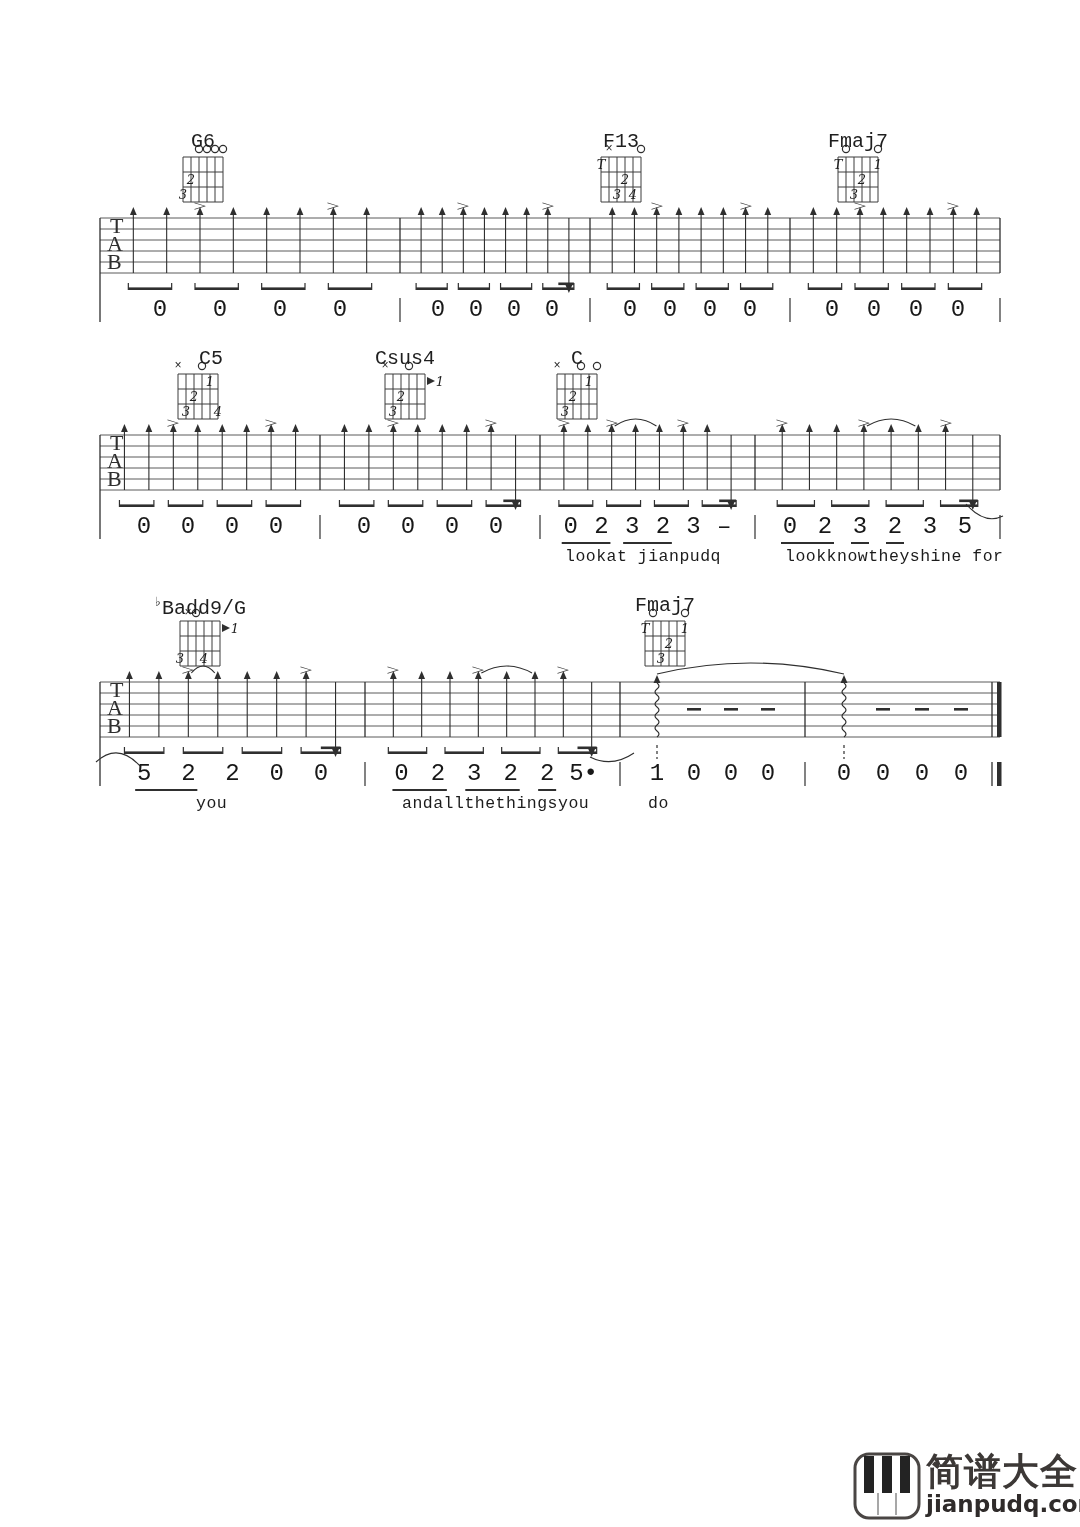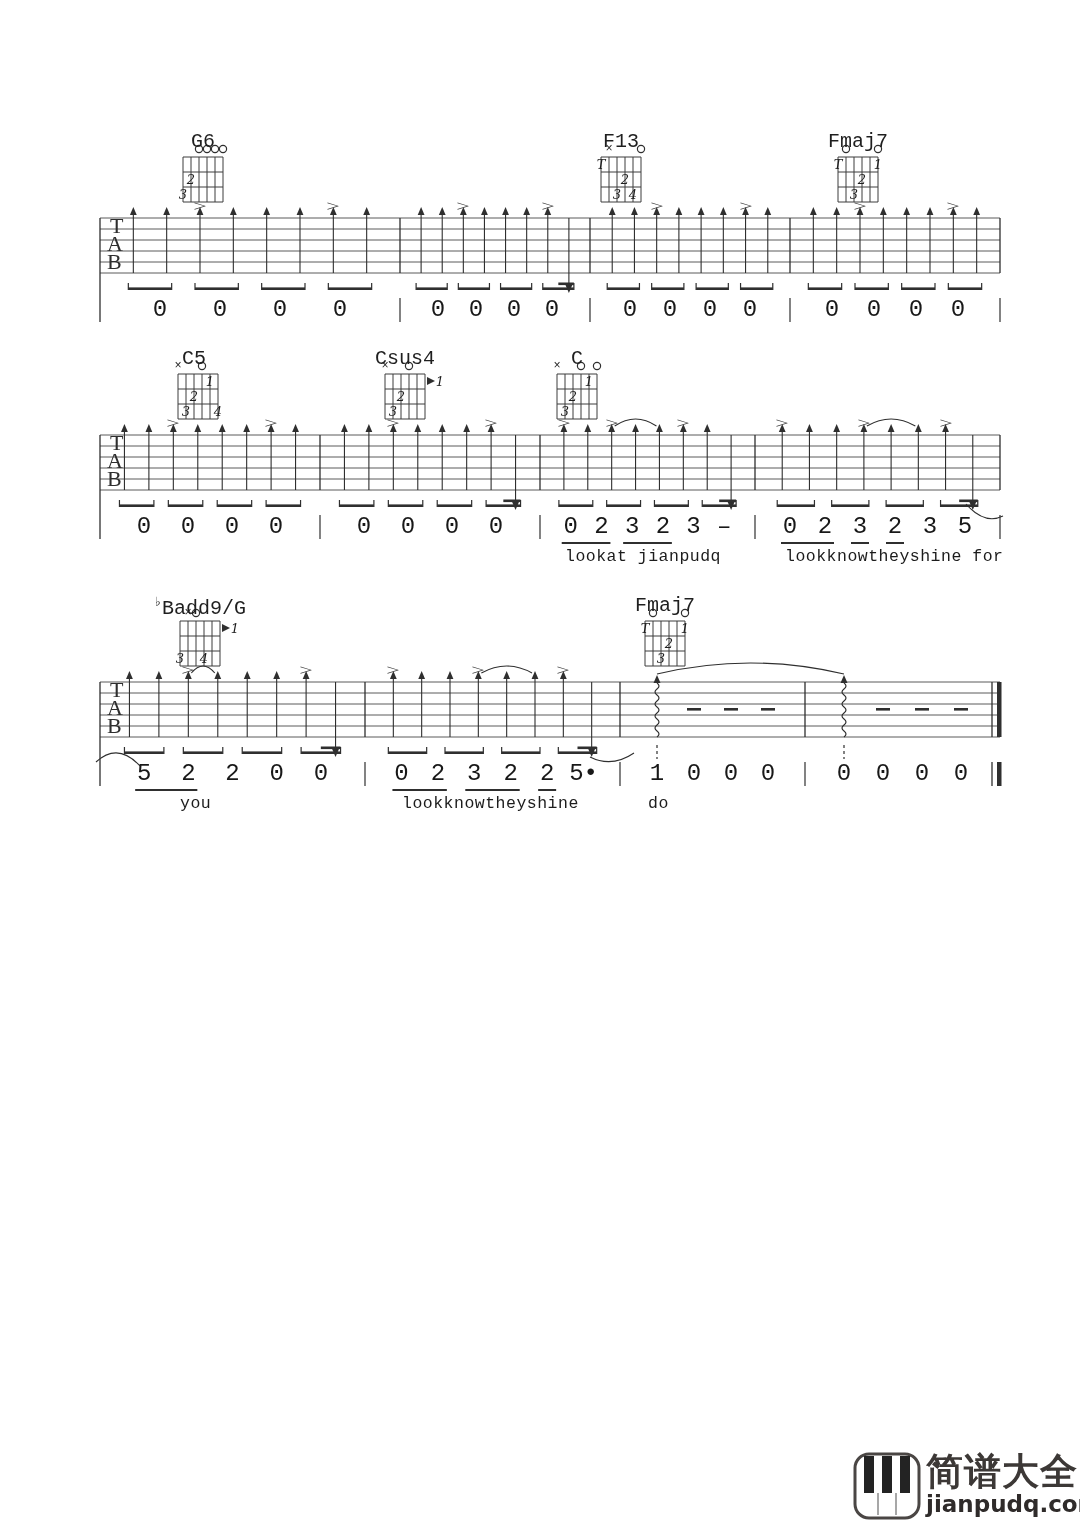--- a/index.html
+++ b/index.html
@@ -523,21 +523,21 @@
       <div class="t num" style="left: 750px; top: 298px;">0</div>
       <div class="t acc" style="left: 860px; top: 199px;">&gt;</div>
       <div class="t acc" style="left: 953.333px; top: 199px;">&gt;</div>
       <div class="t num" style="left: 832px; top: 298px;">0</div>
       <div class="t num" style="left: 874px; top: 298px;">0</div>
       <div class="t num" style="left: 916px; top: 298px;">0</div>
       <div class="t num" style="left: 958px; top: 298px;">0</div>
       <div class="t clef" style="left: 110px; top: 432px;">T</div>
       <div class="t clef" style="left: 107px; top: 450px;">A</div>
       <div class="t clef" style="left: 107px; top: 468px;">B</div>
-      <div class="t chname" style="left: 194px; top: 349px; text-align: center;"><span>C5</span></div>
+      <div class="t chname" style="left: 211px; top: 349px; text-align: center;"><span>C5</span></div>
       <div class="t mark" style="left: 178px; top: 360px;">×</div>
       <div class="t fing" style="left: 210px; top: 375px;">1</div>
       <div class="t fing" style="left: 194px; top: 390px;">2</div>
       <div class="t fing" style="left: 186px; top: 405px;">3</div>
       <div class="t fing" style="left: 218px; top: 405px;">4</div>
       <div class="t chname" style="left: 405px; top: 349px;"><span>Csus4</span></div>
       <div class="t mark" style="left: 385px; top: 360px;">×</div>
       <div class="t fing" style="left: 401px; top: 390px;">2</div>
       <div class="t fing" style="left: 393px; top: 405px;">3</div>
       <div class="t fing" style="left: 440px; top: 375px;">1</div>
@@ -591,31 +591,31 @@
       <div class="t fing" style="left: 685px; top: 622px;">1</div>
       <div class="t fing" style="left: 669px; top: 637px;">2</div>
       <div class="t fing" style="left: 661px; top: 652px;">3</div>
       <div class="t acc" style="left: 188.333px; top: 663px;">&gt;</div>
       <div class="t acc" style="left: 306.111px; top: 663px;">&gt;</div>
       <div class="t num" style="left: 144.167px; top: 762px;">5</div>
       <div class="t num" style="left: 188.333px; top: 762px;">2</div>
       <div class="t num" style="left: 232.5px; top: 762px;">2</div>
       <div class="t num" style="left: 276.667px; top: 762px;">0</div>
       <div class="t num" style="left: 320.833px; top: 762px;">0</div>
-      <div class="t lyr" style="left: 180px; top: 796px;">you</div>
+      <div class="t lyr" style="left: 196px; top: 796px;">you</div>
       <div class="t acc" style="left: 393.333px; top: 663px;">&gt;</div>
       <div class="t acc" style="left: 478.333px; top: 663px;">&gt;</div>
       <div class="t acc" style="left: 563.333px; top: 663px;">&gt;</div>
       <div class="t num" style="left: 401.429px; top: 762px;">0</div>
       <div class="t num" style="left: 437.857px; top: 762px;">2</div>
       <div class="t num" style="left: 474.286px; top: 762px;">3</div>
       <div class="t num" style="left: 510.714px; top: 762px;">2</div>
       <div class="t num" style="left: 547.143px; top: 762px;">2</div>
       <div class="t num" style="left: 583.571px; top: 762px;">5•</div>
-      <div class="t lyr" style="left: 402px; top: 796px;">lookknowtheyshine</div>
+      <div class="t lyr" style="left: 402px; top: 796px;">andallthethingsyou</div>
       <div class="t num" style="left: 657px; top: 762px;">1</div>
       <div class="t num" style="left: 694px; top: 762px;">0</div>
       <div class="t num" style="left: 731px; top: 762px;">0</div>
       <div class="t num" style="left: 768px; top: 762px;">0</div>
       <div class="t lyr" style="left: 648px; top: 796px;">do</div>
       <div class="t num" style="left: 844px; top: 762px;">0</div>
       <div class="t num" style="left: 883px; top: 762px;">0</div>
       <div class="t num" style="left: 922px; top: 762px;">0</div>
       <div class="t num" style="left: 961px; top: 762px;">0</div>
     </div>

